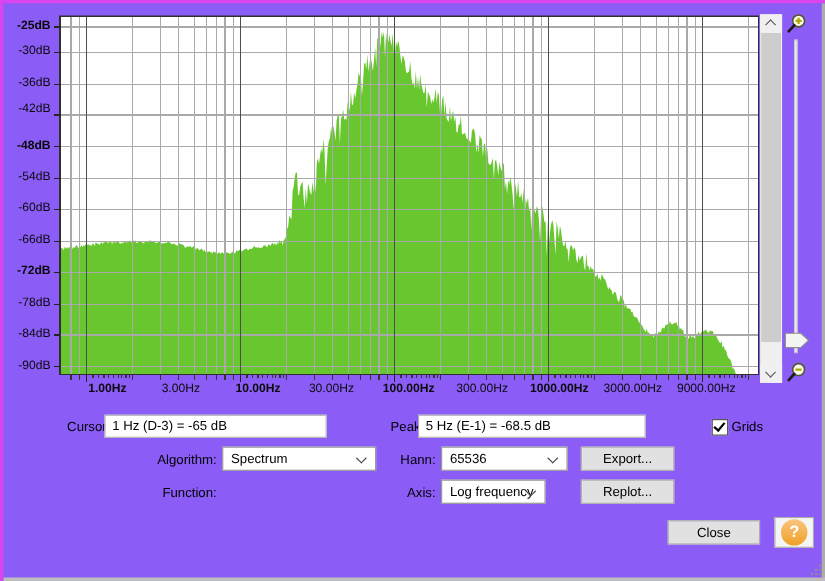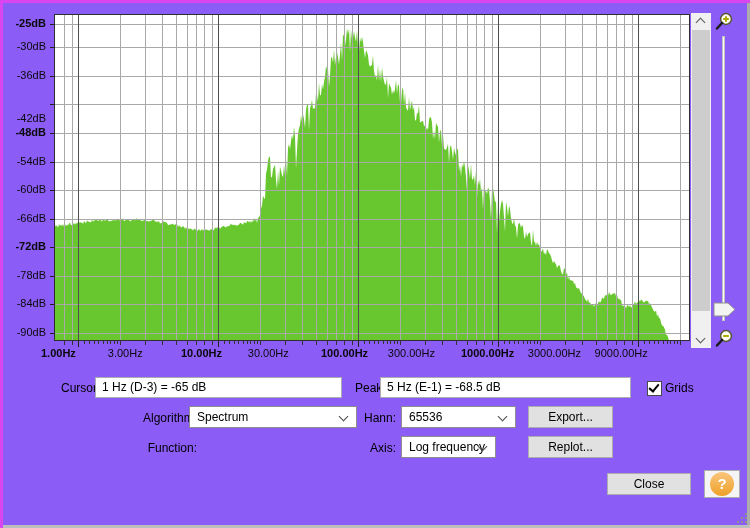--- a/index.html
+++ b/index.html
@@ -4,21 +4,21 @@
 <style>
   html,body{margin:0;padding:0;background:#d4d4d4;}
   #window{
     position:relative;width:748px;height:526px;background:#8b5cf6;
     border:3px solid #d946ef;overflow:hidden;
     font-family:"Liberation Sans",sans-serif;color:#000;padding-left:40px;
   }
   .abs{position:absolute;}
   .bold{font-weight:bold;}
   .ylab{position:absolute;left:2px;width:41px;text-align:right;font-size:11px;color:#0a0a0a;line-height:13px;}
-  .xlab{position:absolute;width:74px;text-align:left;font-size:11px;color:#0a0a0a;line-height:13px;}
+  .xlab{position:absolute;width:74px;text-align:right;font-size:11px;color:#0a0a0a;line-height:13px;}
   .lbl{position:absolute;font-size:12px;line-height:14px;color:#000;}
   .lbl.r{text-align:right;}
   .textbox{
     position:absolute;height:21px;background:#fff;border:1px solid #ABADB3;
     font-size:12px;line-height:19px;padding-left:6px;box-sizing:border-box;color:#000;
   }
   .combo{
     position:absolute;height:22px;background:#fff;border:1px solid #8E8E8E;
     font-size:12px;line-height:20px;padding-left:7px;box-sizing:border-box;cursor:default;
   }
@@ -214,21 +214,21 @@
         <line x1="1.5" y1="205.5" x2="6.5" y2="205.5" stroke="#222" stroke-width="1"></line>
         <line x1="1.5" y1="233.5" x2="6.5" y2="233.5" stroke="#222" stroke-width="1"></line>
         <line x1="1.5" y1="262.5" x2="6.5" y2="262.5" stroke="#222" stroke-width="1"></line>
         <line x1="1.5" y1="290.5" x2="6.5" y2="290.5" stroke="#222" stroke-width="1"></line>
         <line x1="1.5" y1="319.5" x2="6.5" y2="319.5" stroke="#222" stroke-width="1"></line>
       </svg></div>
   <div id="ylabels">
       <div class="ylab bold" style="top: 13.52px;">-25dB</div>
       <div class="ylab" style="top: 37.32px;">-30dB</div>
       <div class="ylab" style="top: 65.88px;">-36dB</div>
-      <div class="ylab" style="top: 109px;">-42dB</div>
+      <div class="ylab" style="top: 90px;">-42dB</div>
       <div class="ylab bold" style="top: 123px;">-48dB</div>
       <div class="ylab" style="top: 151.56px;">-54dB</div>
       <div class="ylab" style="top: 180.12px;">-60dB</div>
       <div class="ylab" style="top: 208.68px;">-66dB</div>
       <div class="ylab bold" style="top: 237.24px;">-72dB</div>
       <div class="ylab" style="top: 265.8px;">-78dB</div>
       <div class="ylab" style="top: 294.36px;">-84dB</div>
       <div class="ylab" style="top: 322.92px;">-90dB</div>
     </div>
   <div id="xlabels">
@@ -273,30 +273,30 @@
     <span>
       <svg width="24" height="24" viewBox="0 0 24 24">
         <circle cx="14" cy="9" r="5.4" fill="#FCFCF2" stroke="#55552F" stroke-width="1.5"></circle>
         <line x1="10" y1="13" x2="5" y2="18.5" stroke="#1c1c1c" stroke-width="2.5" stroke-linecap="round"></line>
         <line x1="11.2" y1="9" x2="16.8" y2="9" stroke="#AFA800" stroke-width="2"></line>
       </svg>
     </span>
   </div>
 
   <div class="lbl" style="left:58px;top:378px;">Cursor:</div>
-  <div class="textbox" style="left:92px;top:374px;width:247px;">1 Hz (D-3) = -65 dB</div>
+  <div class="textbox" style="left:92px;top:374px;width:202px;">1 Hz (D-3) = -65 dB</div>
   <div class="lbl" style="left:352px;top:378px;">Peak:</div>
-  <div class="textbox" style="left:377px;top:374px;width:251px;">5 Hz (E-1) = -68.5 dB</div>
+  <div class="textbox" style="left:377px;top:374px;width:207px;">5 Hz (E-1) = -68.5 dB</div>
   <div id="grids-cb" class="cb checked" style="left:644px;top:378px;">
     <span class="mark"></span>
   </div>
   <div class="lbl" style="left:662px;top:378px;">Grids</div>
 
   <div class="lbl r" style="left:120px;top:408px;width:74px;">Algorithm:</div>
-  <div class="combo" style="left:186px;top:403px;width:168px;">
+  <div class="combo" style="left:199px;top:403px;width:140px;">
     <span>Spectrum</span>
     <span class="chev"></span>
   </div>
   <div class="lbl r" style="left:340px;top:408px;width:53px;">Hann:</div>
   <div class="combo" style="left:398px;top:403px;width:115px;">
     <span>65536</span>
     <span class="chev"></span>
   </div>
   <div class="btn" style="left:525px;top:403px;width:85px;">Export...</div>
 

